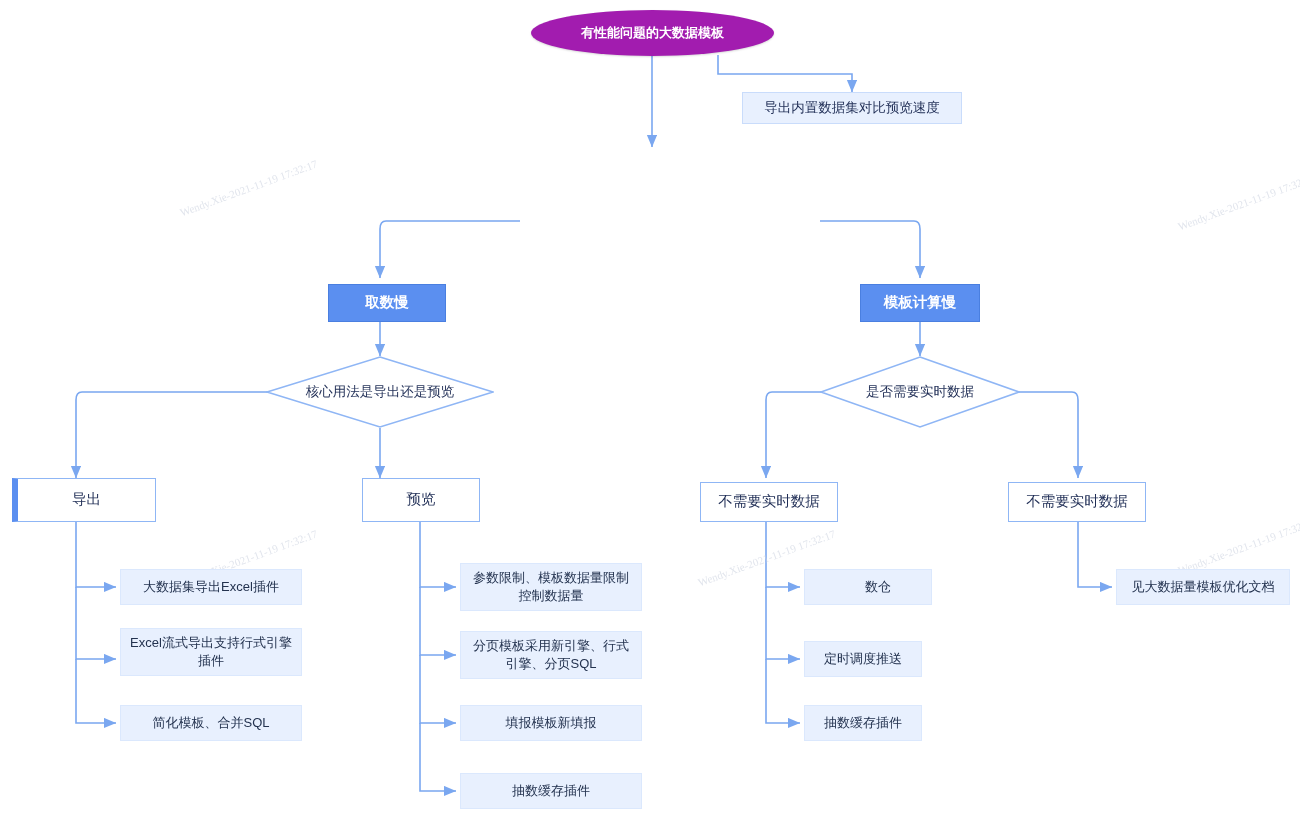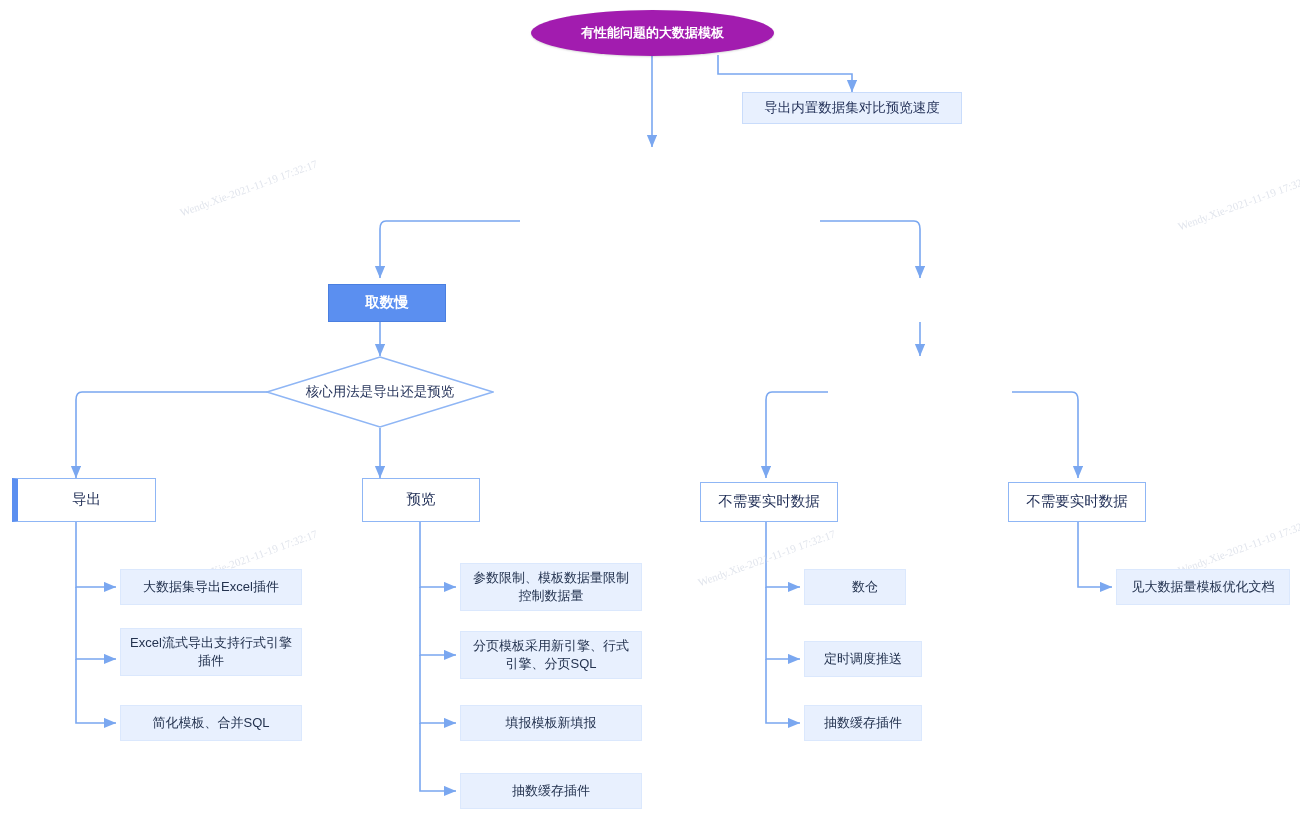--- a/index.html
+++ b/index.html
@@ -167,28 +167,37 @@
 
   <div class="node box-light" style="left:742px; top:92px; width:220px; height:32px;">
     <span>导出内置数据集对比预览速度</span>
   </div>
 
 
   <div class="node box-strong" style="left:328px; top:284px; width:118px; height:38px;">
     <span>取数慢</span>
   </div>
 
+  <div class="node box-strong" style="left:860px; top:284px; width:120px; height:38px;">
+    <span>模板计算慢</span>
+  </div>
 
   <div class="diamond-wrap" style="left:266px; top:356px; width:228px; height:72px;">
     <svg class="dshape" viewBox="0 0 228 72" preserveAspectRatio="none">
       <polygon points="114,1 227,36 114,71 1,36" fill="#ffffff" stroke="#8fb6f5" stroke-width="1.6"></polygon>
     </svg>
     <div class="dlabel">核心用法是导出还是预览</div>
   </div>
 
+  <div class="diamond-wrap" style="left:820px; top:356px; width:200px; height:72px;">
+    <svg class="dshape" viewBox="0 0 200 72" preserveAspectRatio="none">
+      <polygon points="100,1 199,36 100,71 1,36" fill="#ffffff" stroke="#8fb6f5" stroke-width="1.6"></polygon>
+    </svg>
+    <div class="dlabel">是否需要实时数据</div>
+  </div>
 
   <div class="node box-outline" style="left:12px; top:478px; width:144px; height:44px; border-left:6px solid #5b8ff0;">
     <span>导出</span>
   </div>
 
   <div class="node box-outline" style="left:362px; top:478px; width:118px; height:44px;">
     <span>预览</span>
   </div>
 
   <div class="node box-outline" style="left:700px; top:482px; width:138px; height:40px;">
@@ -215,21 +224,21 @@
   <div class="node leaf" style="left:460px; top:631px; width:182px; height:48px;">
     <span>分页模板采用新引擎、行式引擎、分页SQL</span>
   </div>
   <div class="node leaf" style="left:460px; top:705px; width:182px; height:36px;">
     <span>填报模板新填报</span>
   </div>
   <div class="node leaf" style="left:460px; top:773px; width:182px; height:36px;">
     <span>抽数缓存插件</span>
   </div>
 
-  <div class="node leaf" style="left:804px; top:569px; width:102px; height:36px;padding-left:28px;">
+  <div class="node leaf" style="left:804px; top:569px; width:128px; height:36px;padding-left:28px;">
     <span>数仓</span>
   </div>
   <div class="node leaf" style="left:804px; top:641px; width:118px; height:36px;">
     <span>定时调度推送</span>
   </div>
   <div class="node leaf" style="left:804px; top:705px; width:118px; height:36px;">
     <span>抽数缓存插件</span>
   </div>
 
   <div class="node leaf" style="left:1116px; top:569px; width:174px; height:36px;">

